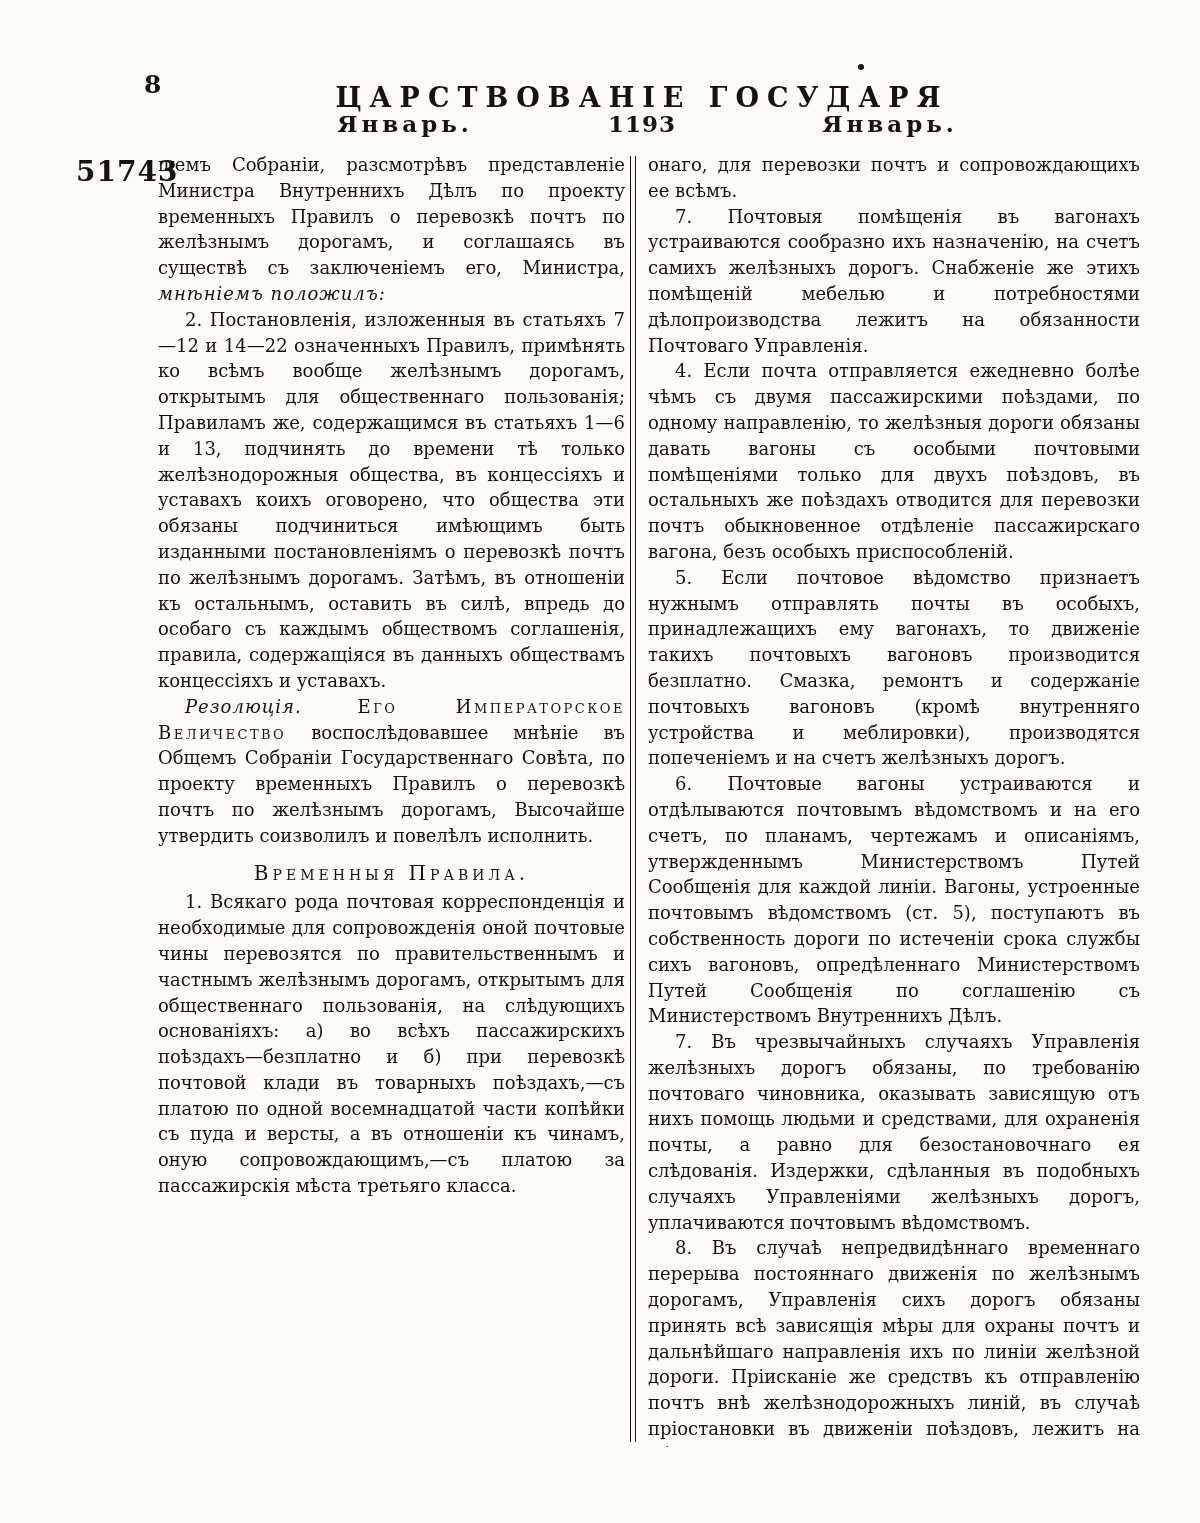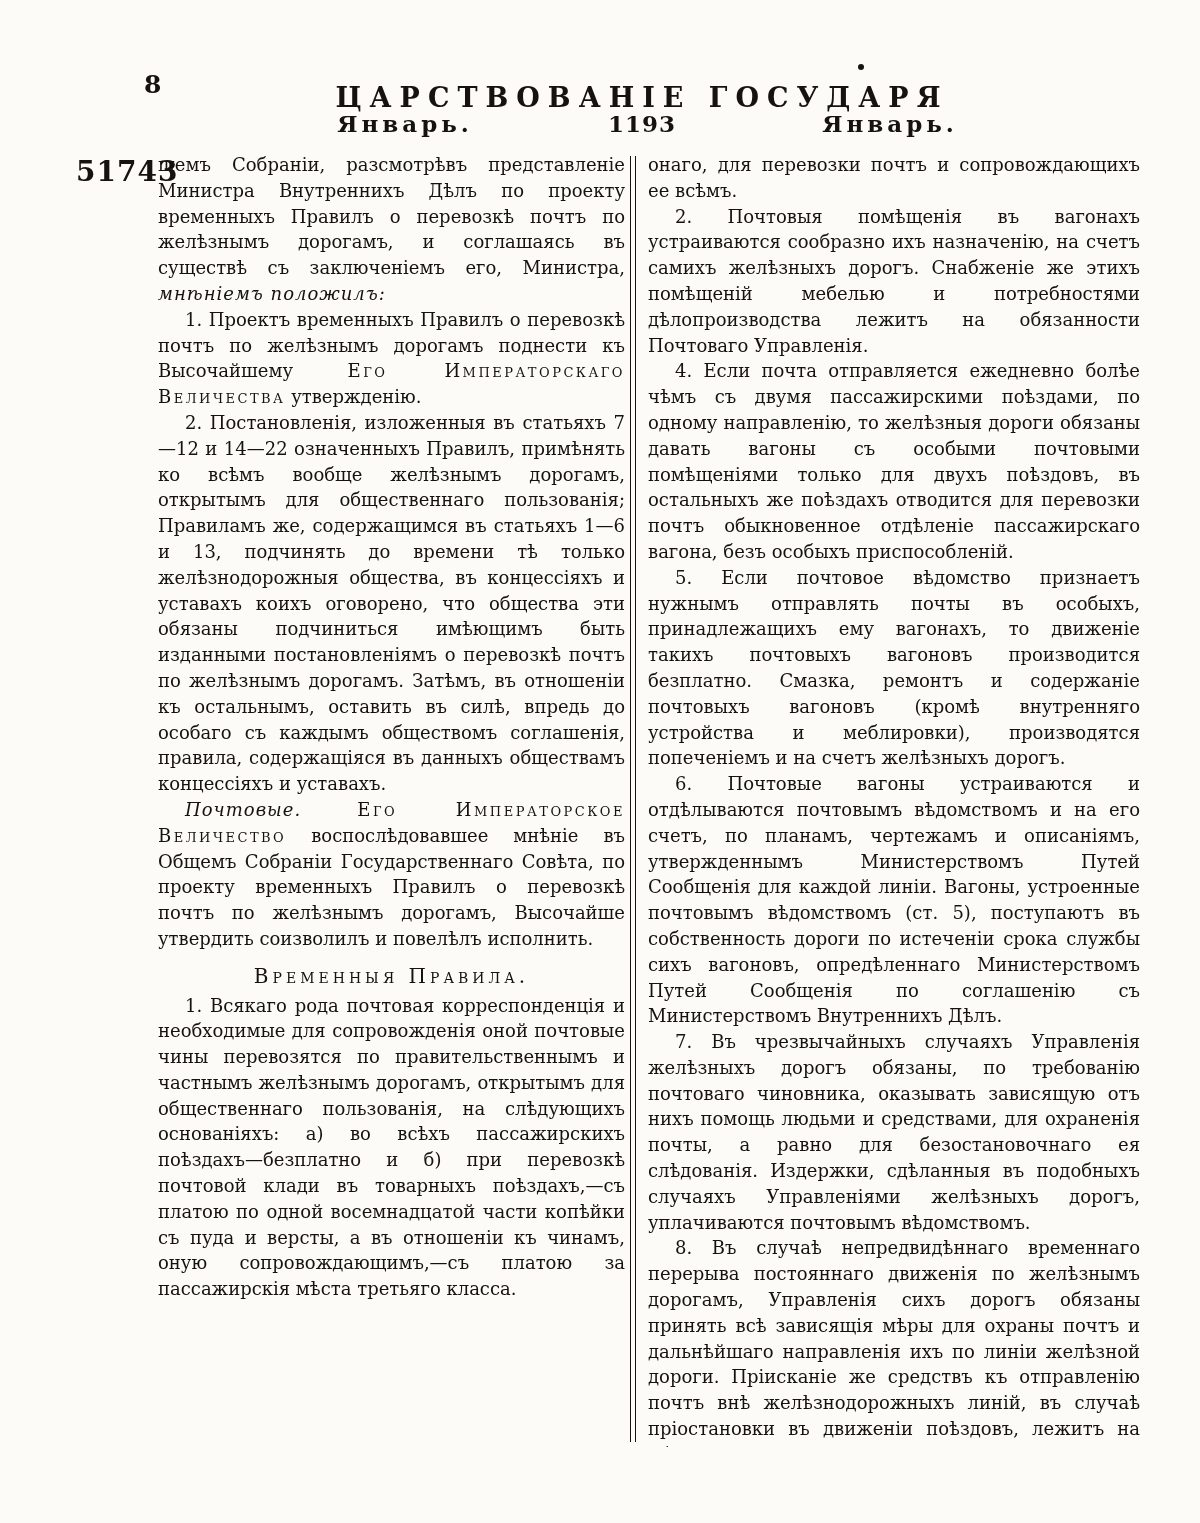--- a/index.html
+++ b/index.html
@@ -130,32 +130,31 @@
   <span class="date-row-item month month-left">Январь.</span>
 
   <span class="date-row-item year">1193</span>
 
   <span class="date-row-item month month-right">Январь.</span>
 
   <span class="law-number">51743</span>
 
   <div class="column column-left">
       <p class="para"><span class="seg-n">щемъ Собраніи, разсмотрѣвъ представленіе Министра Внутреннихъ Дѣлъ по проекту временныхъ Правилъ о перевозкѣ почтъ по желѣзнымъ дорогамъ, и соглашаясь въ существѣ съ заключеніемъ его, Министра, </span><span class="seg-i">мнѣніемъ положилъ:</span></p>
-      <p class="para indent"><span class="seg-n">1. Проектъ временныхъ Правилъ о перевозкѣ почтъ по желѣзнымъ дорогамъ поднести къ Высочайшему </span><span class="seg-sc">Его Императорскаго Величества</span><span class="seg-n"> утвержденію.</span></p>
       <p class="para indent"><span class="seg-n">2. Постановленія, изложенныя въ статьяхъ 7—12 и 14—22 означенныхъ Правилъ, примѣнять ко всѣмъ вообще желѣзнымъ дорогамъ, открытымъ для общественнаго пользованія; Правиламъ же, содержащимся въ статьяхъ 1—6 и 13, подчинять до времени тѣ только желѣзнодорожныя общества, въ концессіяхъ и уставахъ коихъ оговорено, что общества эти обязаны подчиниться имѣющимъ быть изданными постановленіямъ о перевозкѣ почтъ по желѣзнымъ дорогамъ. Затѣмъ, въ отношеніи къ остальнымъ, оставить въ силѣ, впредь до особаго съ каждымъ обществомъ соглашенія, правила, содержащіяся въ данныхъ обществамъ концессіяхъ и уставахъ.</span></p>
-      <p class="para indent"><span class="seg-i">Почтовые.</span><span class="seg-n"> </span><span class="seg-sc">Его Императорское Величество</span><span class="seg-n"> воспослѣдовавшее мнѣніе въ Общемъ Собраніи Государственнаго Совѣта, по проекту временныхъ Правилъ о перевозкѣ почтъ по желѣзнымъ дорогамъ, Высочайше утвердить соизволилъ и повелѣлъ исполнить.</span></p>
+      <p class="para indent"><span class="seg-i">Резолюція.</span><span class="seg-n"> </span><span class="seg-sc">Его Императорское Величество</span><span class="seg-n"> воспослѣдовавшее мнѣніе въ Общемъ Собраніи Государственнаго Совѣта, по проекту временныхъ Правилъ о перевозкѣ почтъ по желѣзнымъ дорогамъ, Высочайше утвердить соизволилъ и повелѣлъ исполнить.</span></p>
       <p class="para heading"><span class="seg-n">Временныя Правила.</span></p>
       <p class="para indent"><span class="seg-n">1. Всякаго рода почтовая корреспонденція и необходимые для сопровожденія оной почтовые чины перевозятся по правительственнымъ и частнымъ желѣзнымъ дорогамъ, открытымъ для общественнаго пользованія, на слѣдующихъ основаніяхъ: а) во всѣхъ пассажирскихъ поѣздахъ—безплатно и б) при перевозкѣ почтовой клади въ товарныхъ поѣздахъ,—съ платою по одной восемнадцатой части копѣйки съ пуда и версты, а въ отношеніи къ чинамъ, оную сопровождающимъ,—съ платою за пассажирскія мѣста третьяго класса.</span></p>
     </div>
 
   <div class="column-divider"></div>
 
   <div class="column column-right">
       <p class="para"><span class="seg-n">онаго, для перевозки почтъ и сопровождающихъ ее всѣмъ.</span></p>
-      <p class="para indent"><span class="seg-n">2. Почтовыя помѣщенія въ вагонахъ устраиваются сообразно ихъ назначенію, на счетъ самихъ желѣзныхъ дорогъ. Снабженіе же этихъ помѣщеній мебелью и потребностями дѣлопроизводства лежитъ на обязанности Почтоваго Управленія.</span></p>
+      <p class="para indent"><span class="seg-n">7. Почтовыя помѣщенія въ вагонахъ устраиваются сообразно ихъ назначенію, на счетъ самихъ желѣзныхъ дорогъ. Снабженіе же этихъ помѣщеній мебелью и потребностями дѣлопроизводства лежитъ на обязанности Почтоваго Управленія.</span></p>
       <p class="para indent"><span class="seg-n">4. Если почта отправляется ежедневно болѣе чѣмъ съ двумя пассажирскими поѣздами, по одному направленію, то желѣзныя дороги обязаны давать вагоны съ особыми почтовыми помѣщеніями только для двухъ поѣздовъ, въ остальныхъ же поѣздахъ отводится для перевозки почтъ обыкновенное отдѣленіе пассажирскаго вагона, безъ особыхъ приспособленій.</span></p>
       <p class="para indent"><span class="seg-n">5. Если почтовое вѣдомство признаетъ нужнымъ отправлять почты въ особыхъ, принадлежащихъ ему вагонахъ, то движеніе такихъ почтовыхъ вагоновъ производится безплатно. Смазка, ремонтъ и содержаніе почтовыхъ вагоновъ (кромѣ внутренняго устройства и меблировки), производятся попеченіемъ и на счетъ желѣзныхъ дорогъ.</span></p>
       <p class="para indent"><span class="seg-n">6. Почтовые вагоны устраиваются и отдѣлываются почтовымъ вѣдомствомъ и на его счетъ, по планамъ, чертежамъ и описаніямъ, утвержденнымъ Министерствомъ Путей Сообщенія для каждой линіи. Вагоны, устроенные почтовымъ вѣдомствомъ (ст. 5), поступаютъ въ собственность дороги по истеченіи срока службы сихъ вагоновъ, опредѣленнаго Министерствомъ Путей Сообщенія по соглашенію съ Министерствомъ Внутреннихъ Дѣлъ.</span></p>
       <p class="para indent"><span class="seg-n">7. Въ чрезвычайныхъ случаяхъ Управленія желѣзныхъ дорогъ обязаны, по требованію почтоваго чиновника, оказывать зависящую отъ нихъ помощь людьми и средствами, для охраненія почты, а равно для безостановочнаго ея слѣдованія. Издержки, сдѣланныя въ подобныхъ случаяхъ Управленіями желѣзныхъ дорогъ, уплачиваются почтовымъ вѣдомствомъ.</span></p>
       <p class="para indent"><span class="seg-n">8. Въ случаѣ непредвидѣннаго временнаго перерыва постояннаго движенія по желѣзнымъ дорогамъ, Управленія сихъ дорогъ обязаны принять всѣ зависящія мѣры для охраны почтъ и дальнѣйшаго направленія ихъ по линіи желѣзной дороги. Пріисканіе же средствъ къ отправленію почтъ внѣ желѣзнодорожныхъ линій, въ случаѣ пріостановки въ движеніи поѣздовъ, лежитъ на обязанности почтоваго вѣдомства.</span></p>
     </div>
 
 </div>
 
 </body></html>

